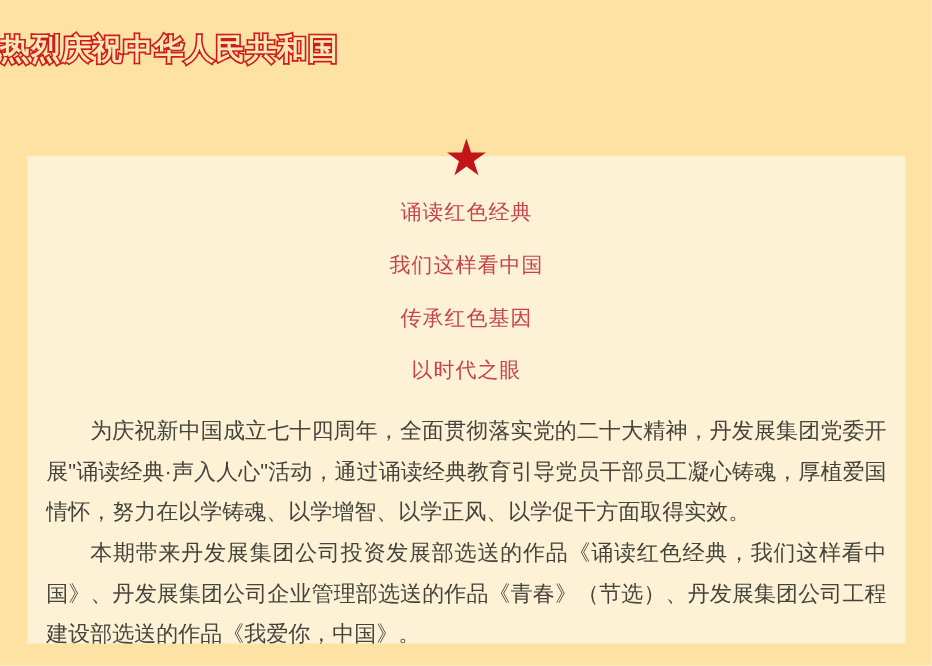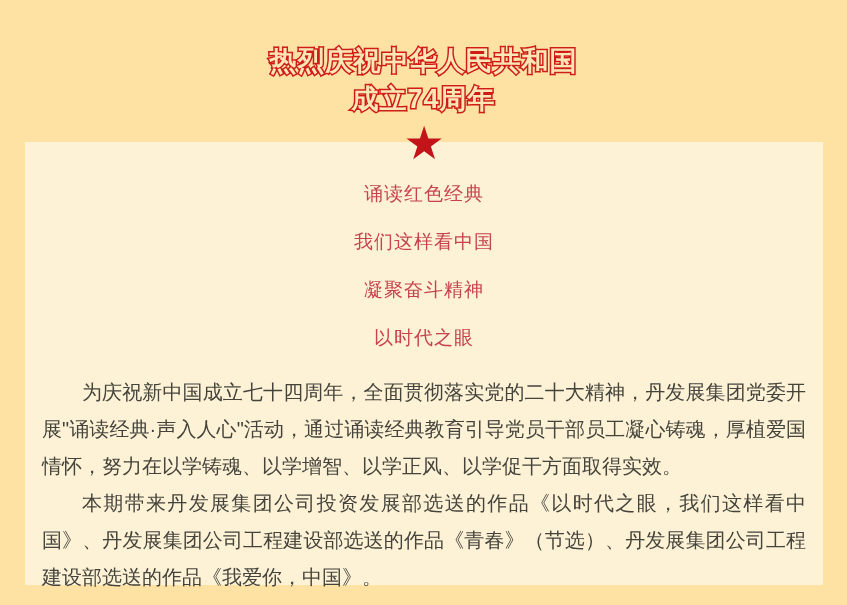--- a/index.html
+++ b/index.html
@@ -8,22 +8,21 @@
   }
   .page {
     position: relative;
     width: 847px;
     height: 605px;
     background: var(--outer-bg, #fde2a4);
     overflow: hidden;
   }
   .banner {
     height: 110px;
-    padding-top: 42px;
-    text-align: center;
+    padding-top: 26px;
   }
   .title-line {
     font-size: 27px;
     line-height: 38px;
     font-weight: 800;
     letter-spacing: 1px;
     color: var(--title-fill, #fbe7b6);
     -webkit-text-stroke: 3px var(--title-red, #d01c16);
     paint-order: stroke fill;
   }
@@ -67,34 +66,33 @@
     text-indent: 2em;
   }
 </style>
 </head>
 <body>
 
 <div class="page">
 
   <div class="banner">
     <div class="title-line">热烈庆祝中华人民共和国</div>
-    <div class="title-line">成立74周年</div>
   </div>
 
   <div class="card">
 
     <span class="star">★</span>
 
     <div class="slogans">
       <div class="slogan">诵读红色经典</div>
       <div class="slogan">我们这样看中国</div>
-      <div class="slogan">凝聚奋斗精神</div>
+      <div class="slogan">传承红色基因</div>
       <div class="slogan">以时代之眼</div>
     </div>
 
     <div class="article">
       <p>为庆祝新中国成立七十四周年，全面贯彻落实党的二十大精神，丹发展集团党委开展"诵读经典·声入人心"活动，通过诵读经典教育引导党员干部员工凝心铸魂，厚植爱国情怀，努力在以学铸魂、以学增智、以学正风、以学促干方面取得实效。</p>
-      <p>本期带来丹发展集团公司投资发展部选送的作品《以时代之眼，我们这样看中国》、丹发展集团公司工程建设部选送的作品《青春》（节选）、丹发展集团公司工程建设部选送的作品《我爱你，中国》。</p>
+      <p>本期带来丹发展集团公司投资发展部选送的作品《诵读红色经典，我们这样看中国》、丹发展集团公司企业管理部选送的作品《青春》（节选）、丹发展集团公司工程建设部选送的作品《我爱你，中国》。</p>
     </div>
 
   </div>
 
 </div>
 
 </body></html>

